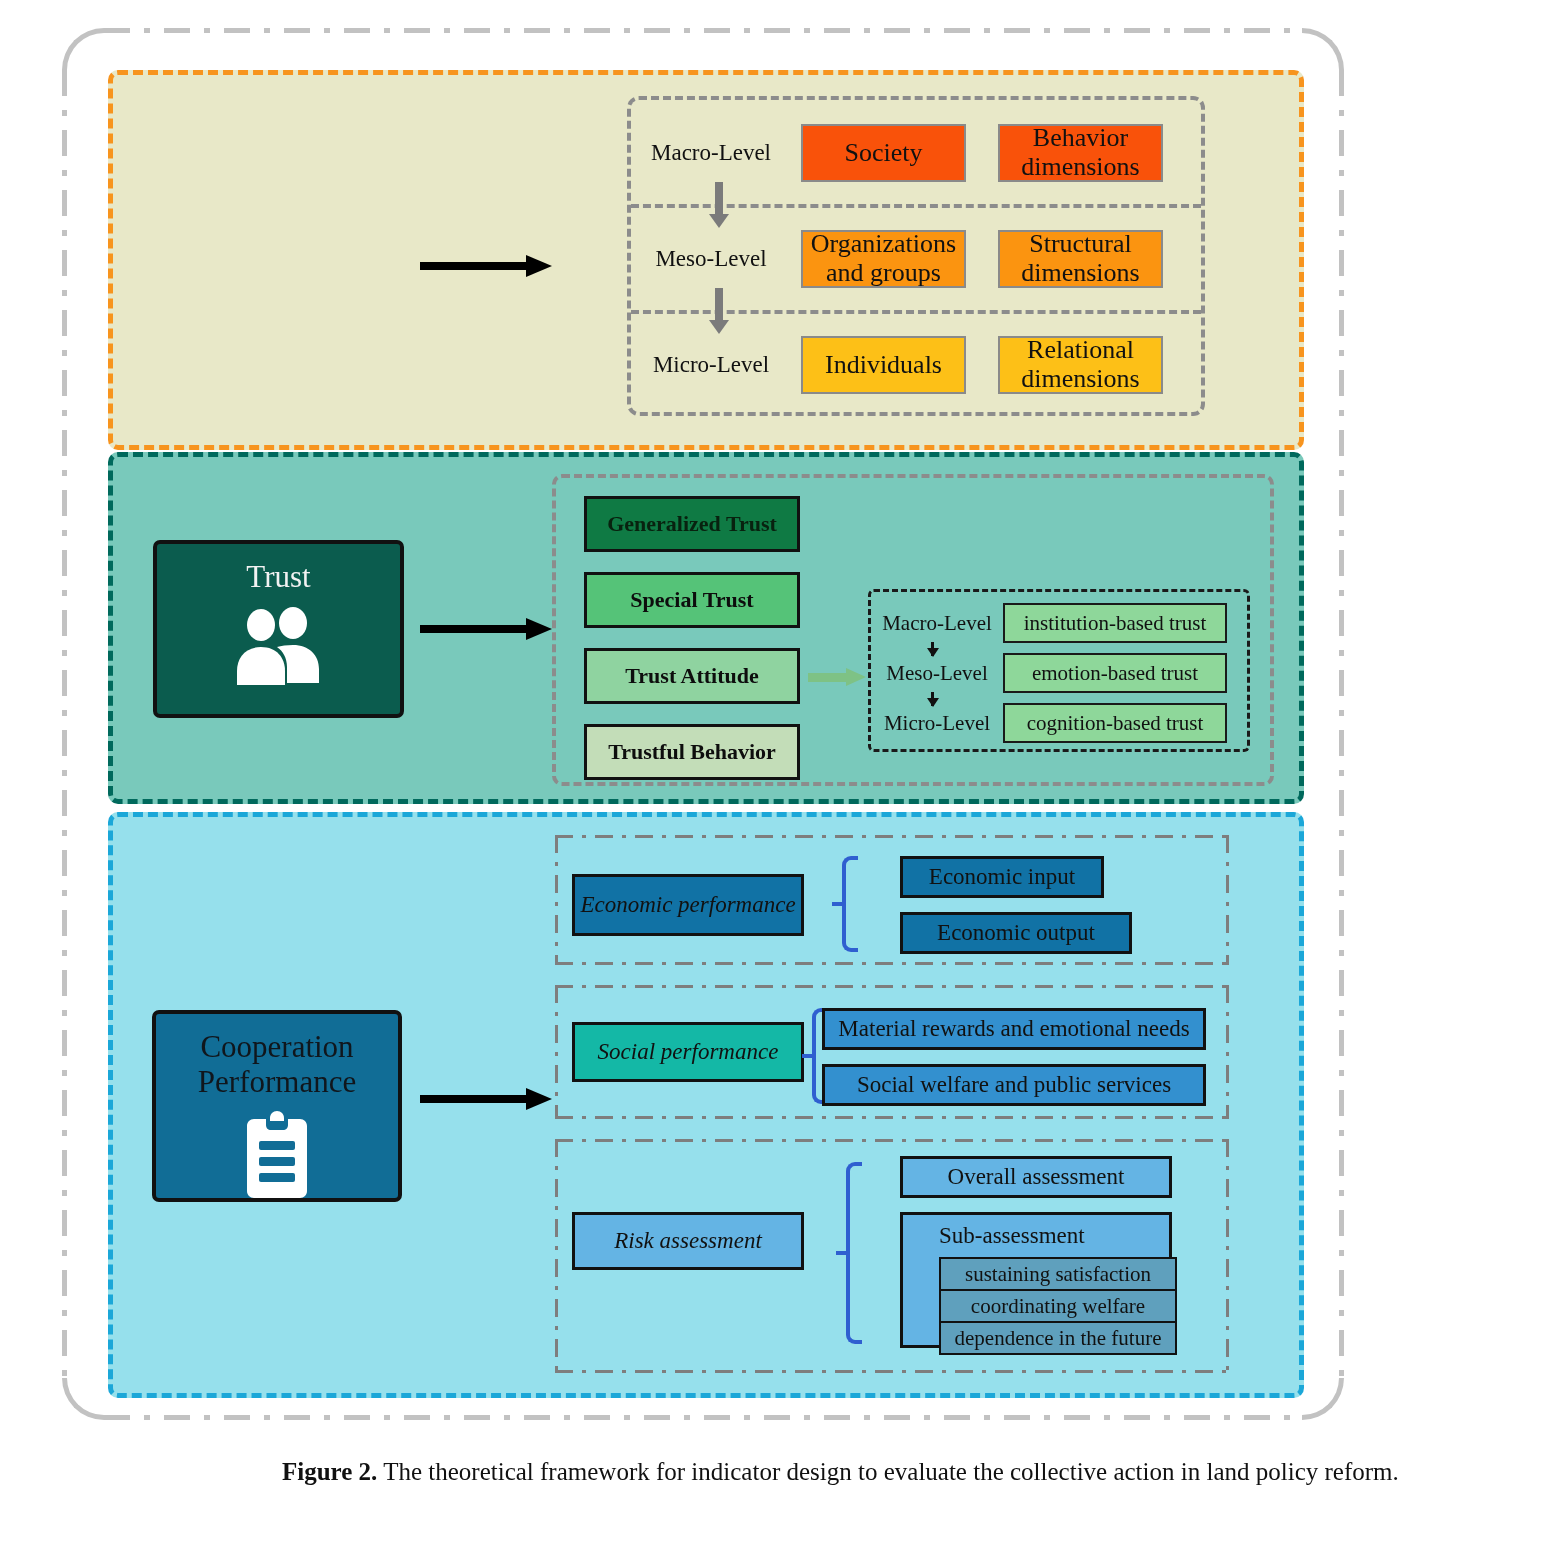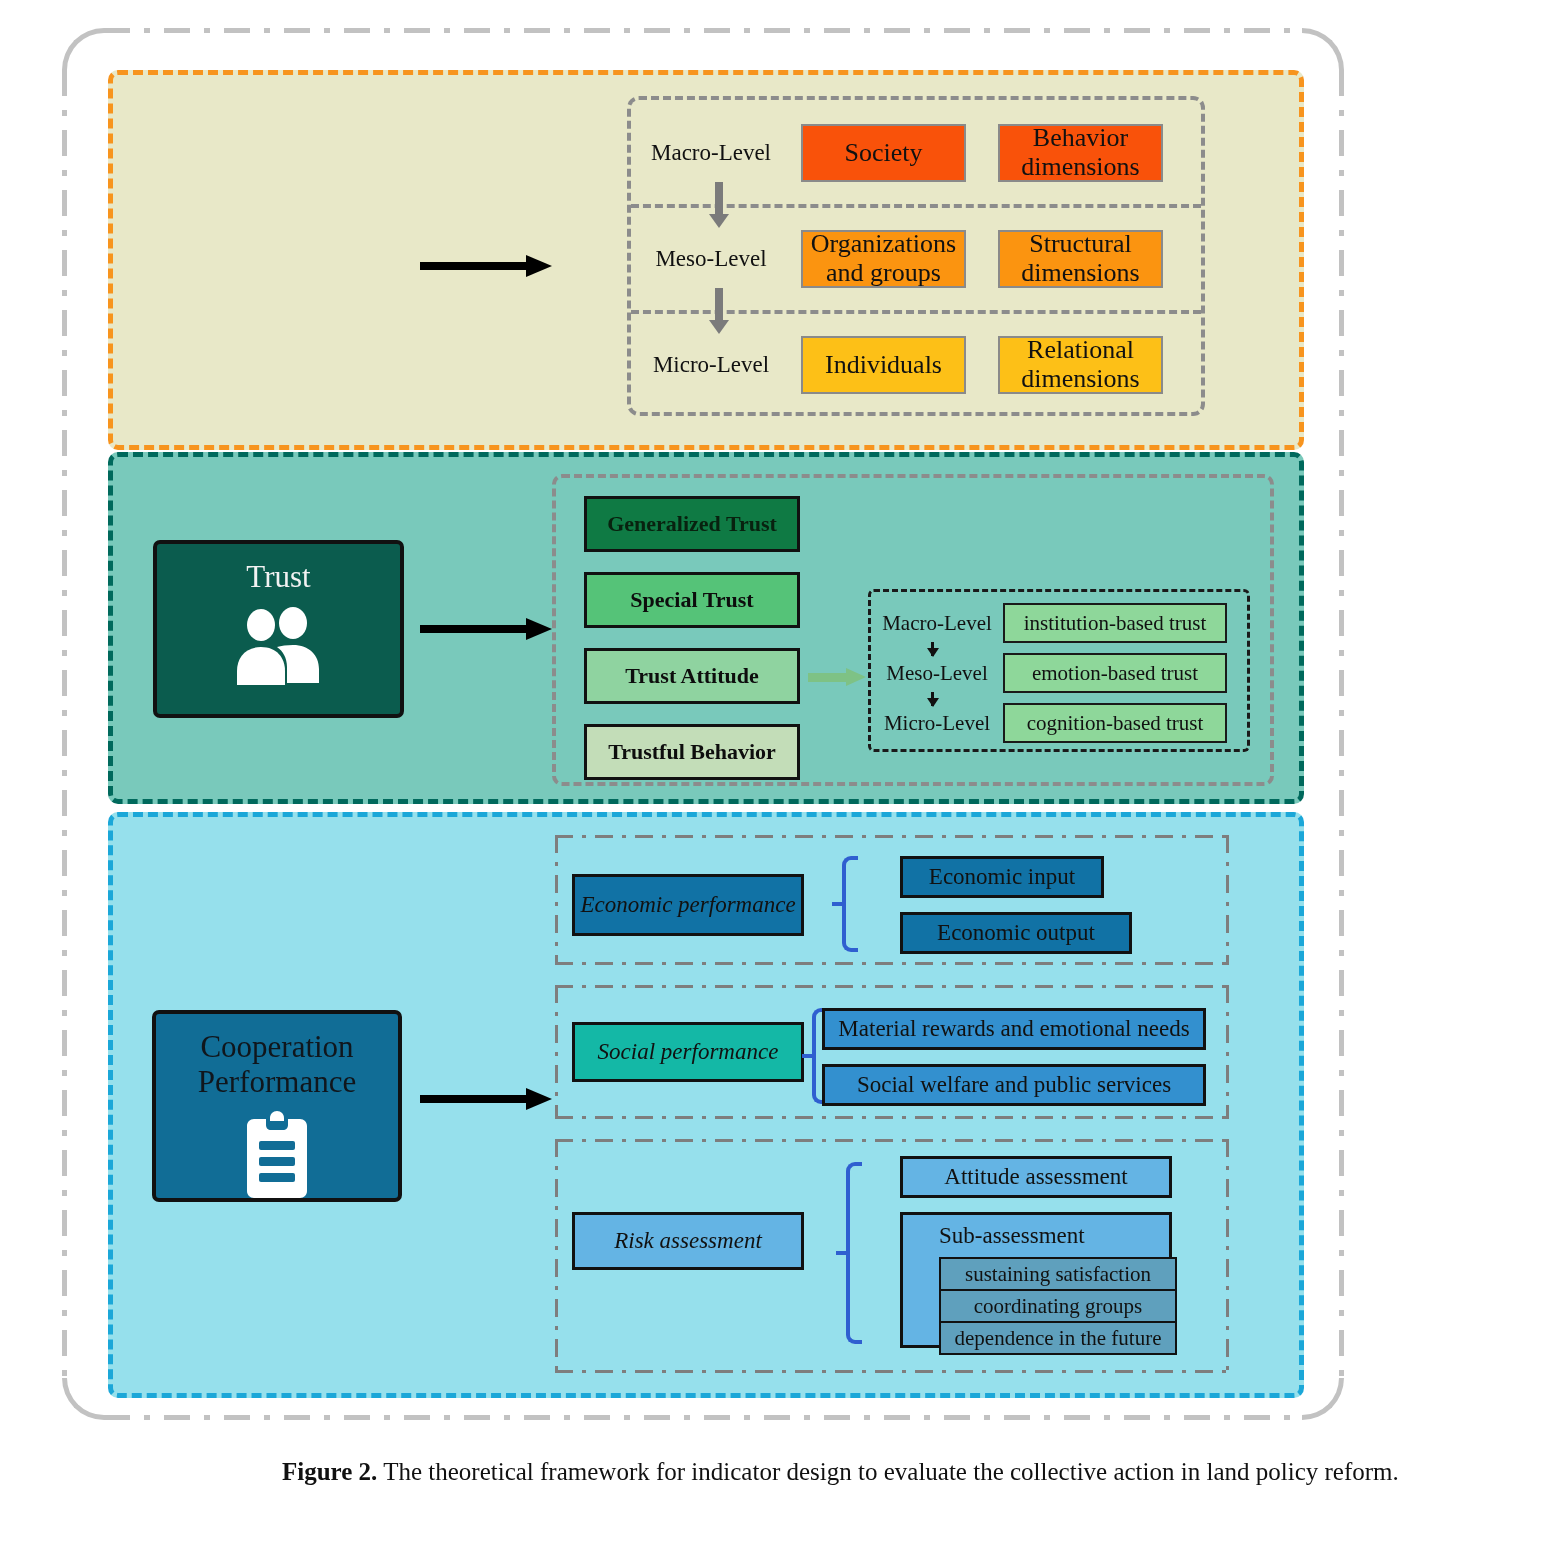--- a/index.html
+++ b/index.html
@@ -473,26 +473,26 @@
       <div class="nub"></div>
     </div>
   <div class="coop-right-box" style="left:822px; top:1008px; width:384px; height:42px; background:#3390cf;">Material rewards and emotional needs</div>
   <div class="coop-right-box" style="left:822px; top:1064px; width:384px; height:42px; background:#3390cf;">Social welfare and public services</div>
 
   <div class="coop-sec dashdotbox" id="coop-sec-risk"></div>
   <div class="coop-left-box" style="left:572px; top:1212px; width:232px; height:58px; background:#64b4e4;">Risk assessment</div>
   <div class="brace" style="left:846px; top:1162px; height:182px;">
       <div class="nub"></div>
     </div>
-  <div class="coop-right-box" style="left:900px; top:1156px; width:272px; height:42px; background:#64b4e4;">Attitude assessment</div>
+  <div class="coop-right-box" style="left:900px; top:1156px; width:272px; height:42px; background:#64b4e4;">Overall assessment</div>
 
   <div id="sub-assess-outer" style="left:900px; top:1212px; width:272px; height:136px;">
     <div class="sa-title">Sub-assessment</div>
     <div class="sa-item" style="top:42px;">sustaining satisfaction</div>
-    <div class="sa-item" style="top:74px;">coordinating groups</div>
+    <div class="sa-item" style="top:74px;">coordinating welfare</div>
     <div class="sa-item" style="top:106px;">dependence in the future</div>
   </div>
 
   <div id="caption">
     <b>Figure 2.</b>
     <span> The theoretical framework for indicator design to evaluate the collective action in land policy reform.</span>
   </div>
 
 </div>
 

